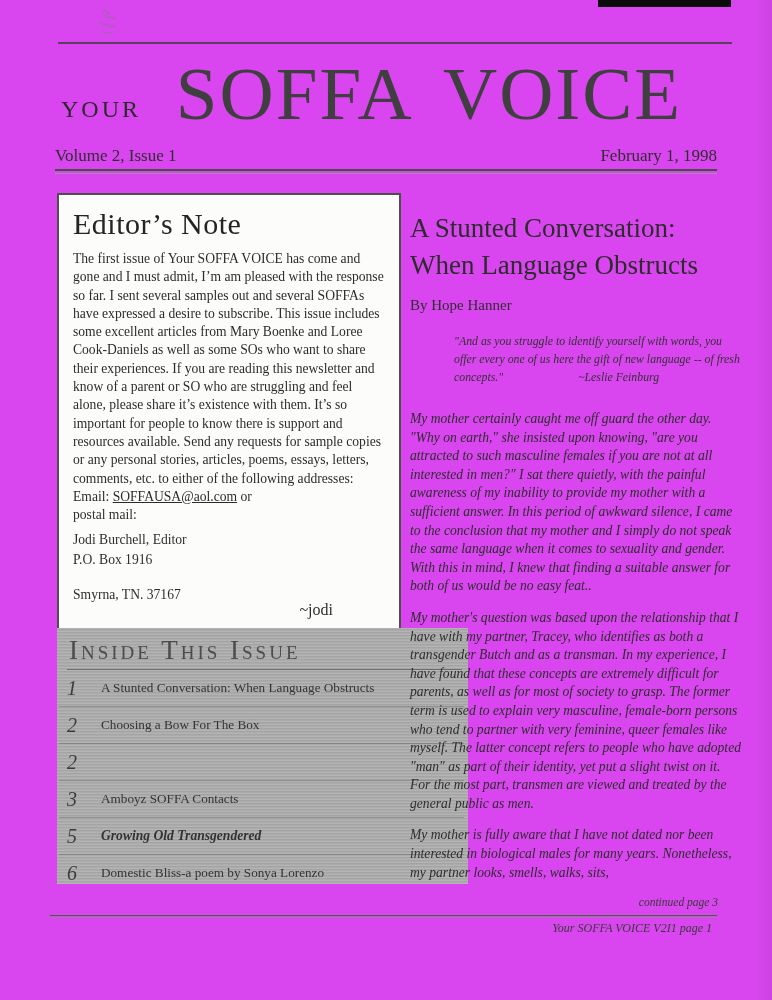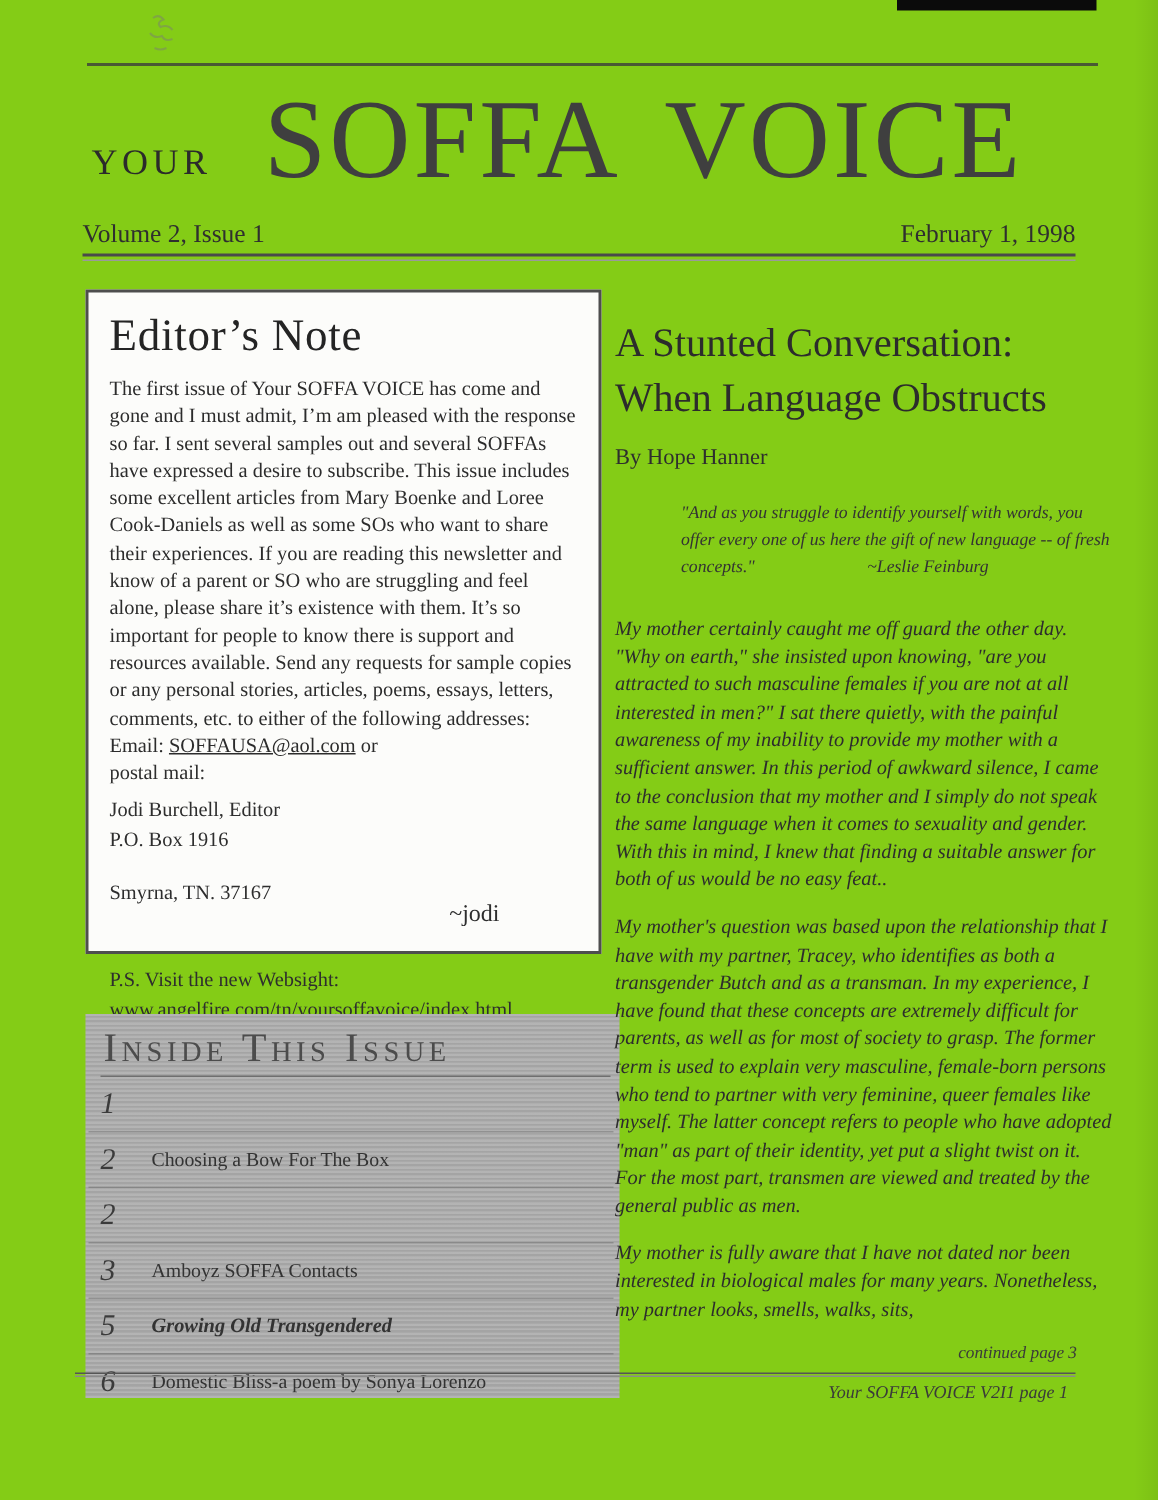--- a/index.html
+++ b/index.html
@@ -1,18 +1,18 @@
 <!DOCTYPE html>
 <html><head>
 <meta charset="utf-8">
 <style>
   html,body{margin:0;padding:0;background:#e8e8e6;}
   .page{
     position:relative;width:772px;height:1000px;margin:0 auto;
-    background:#84cc16;overflow:hidden;
+    background:#d946ef;overflow:hidden;
     font-family:"Liberation Serif", serif;color:#2e2e2e;
   }
   
   .artifact-topline{position:absolute;left:58px;top:42px;width:674px;height:2px;background:#3c3c3c;opacity:.8;}
   .artifact-topbar{position:absolute;left:598px;top:0;width:133px;height:7px;background:#0b0b0b;}
   .edge-shade{position:absolute;right:0;top:0;width:16px;height:100%;
     background:linear-gradient(to right, rgba(0,0,0,0), rgba(0,0,0,0.06));pointer-events:none;}
   .smudge{position:absolute;left:96px;top:8px;opacity:.45;}
 
   
@@ -28,24 +28,24 @@
   .editors-heading{font-size:30px;font-weight:normal;margin:0 0 9px 0;color:#242424;letter-spacing:.5px;}
   .editors-body{font-size:13.6px;line-height:18.3px;margin:0;color:#2c2c2c;}
   .email{text-decoration:underline;}
   .postal-line{font-size:13.6px;line-height:18.3px;margin:0 0 6px 0;}
   .addr-line{font-size:13.6px;line-height:19.5px;margin:0;}
   .sig-row{display:flex;align-items:center;}
   .sig{margin-left:auto;padding-right:52px;margin-top:32px;}
   .ps-block{margin-top:24px;}
 
   
-  .toc-box{position:absolute;left:57px;top:628px;width:356px;height:256px;box-sizing:border-box;
+  .toc-box{position:absolute;left:57px;top:628px;width:411px;height:256px;box-sizing:border-box;
     background-color:#ababab;
     background-image:repeating-linear-gradient(0deg, rgba(255,255,255,0.10) 0px, rgba(255,255,255,0.10) 1px, rgba(0,0,0,0.045) 2px, rgba(0,0,0,0.045) 3px);
-    padding:7px 0 16px 0;margin-top:48px;}
+    padding:7px 0 16px 0;}
   .toc-heading{margin:0 6px 0 10px;font-variant:small-caps;font-size:27px;letter-spacing:3px;color:#4c4c4c;
     border-bottom:1px solid #6f6f6f;padding:0 0 3px 2px;font-weight:normal;}
   .toc-row{display:flex;align-items:center;height:36px;margin:0 4px 0 2px;padding:0 8px;border-bottom:1px solid rgba(80,80,80,.35);}
   .toc-row:last-child{border-bottom:none;}
   .toc-num{width:34px;font-style:italic;font-size:20px;color:#3b3b3b;flex:none;}
   .toc-title{font-size:13.2px;color:#333333;}
   .toc-row.sans .toc-title{font-family:"Liberation Sans", sans-serif;font-size:15px;letter-spacing:.3px;color:#383838;}
   .toc-row.ital .toc-title{font-style:italic;font-weight:bold;font-size:13.6px;}
 
   
@@ -98,20 +98,21 @@
     <div class="ps-block">
       <p class="addr-line">P.S. Visit the new Websight:</p>
       <p class="addr-line">www.angelfire.com/tn/yoursoffavoice/index.html</p>
     </div>
   </div>
 
   <div class="toc-box">
     <h3 class="toc-heading">Inside This Issue</h3>
     <div class="toc-row">
       <span class="toc-num">1</span>
+      <span class="toc-title">A Stunted Conversation:  When Language Obstructs</span>
     </div>
     <div class="toc-row">
       <span class="toc-num">2</span>
       <span class="toc-title">Choosing a Bow For The Box</span>
     </div>
     <div class="toc-row sans">
       <span class="toc-num">2</span>
     </div>
     <div class="toc-row">
       <span class="toc-num">3</span>

